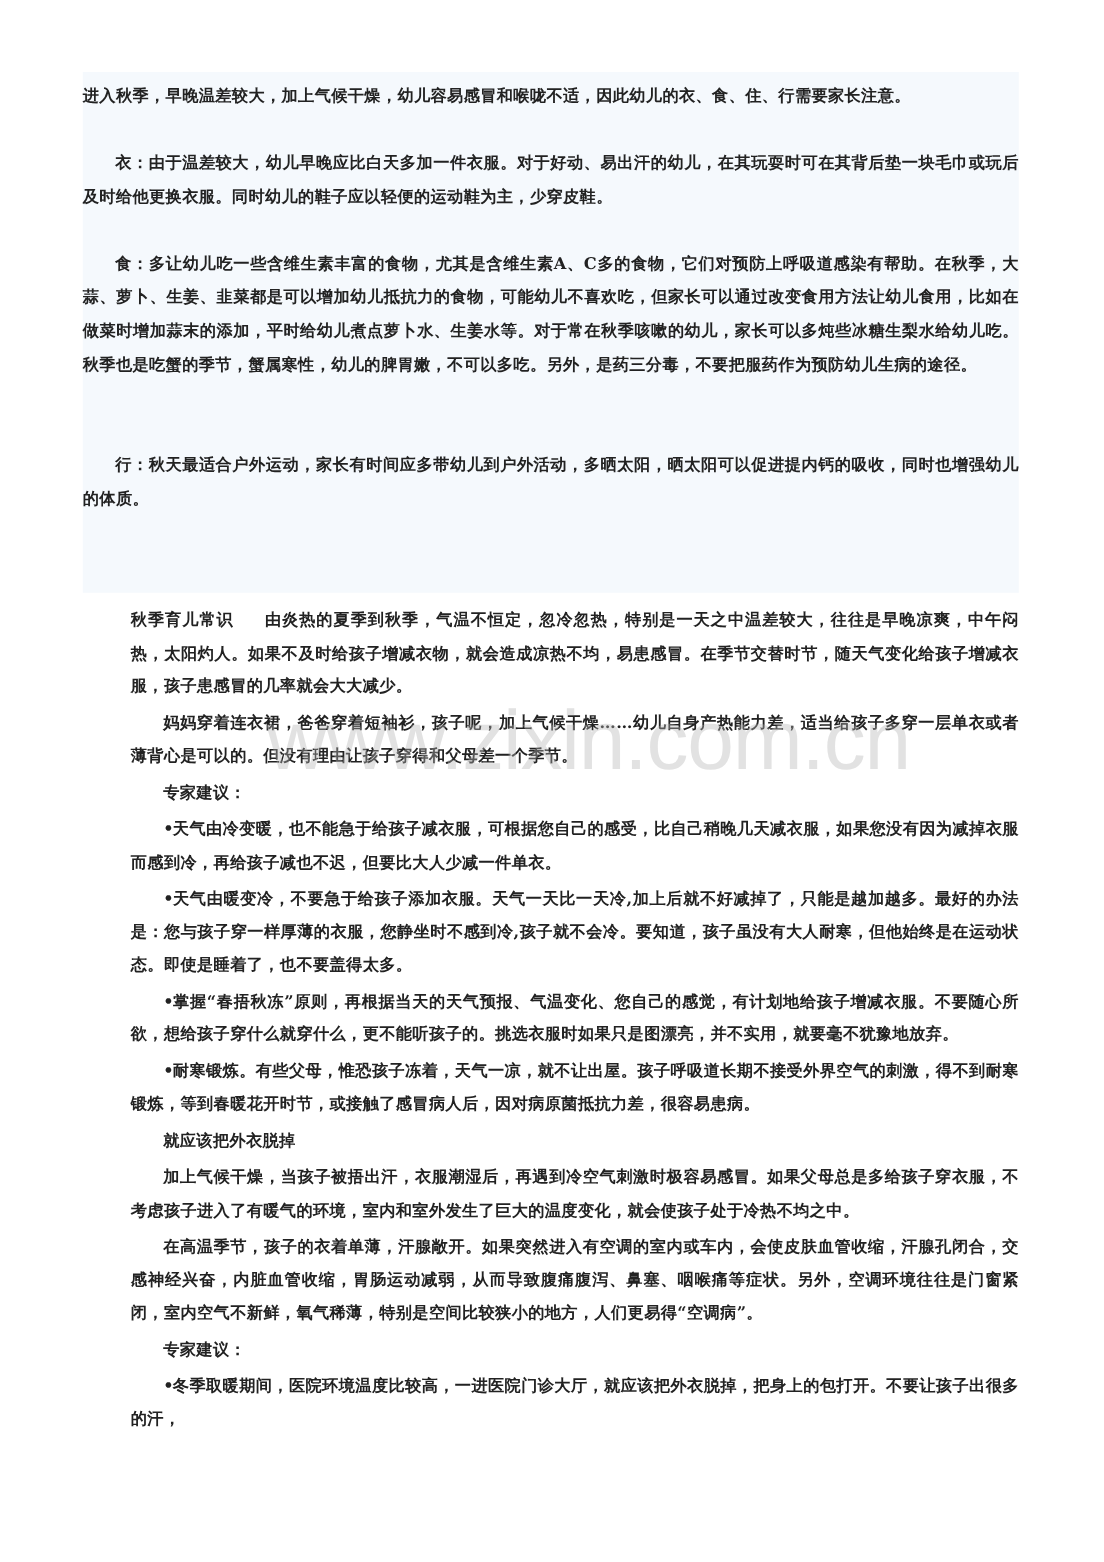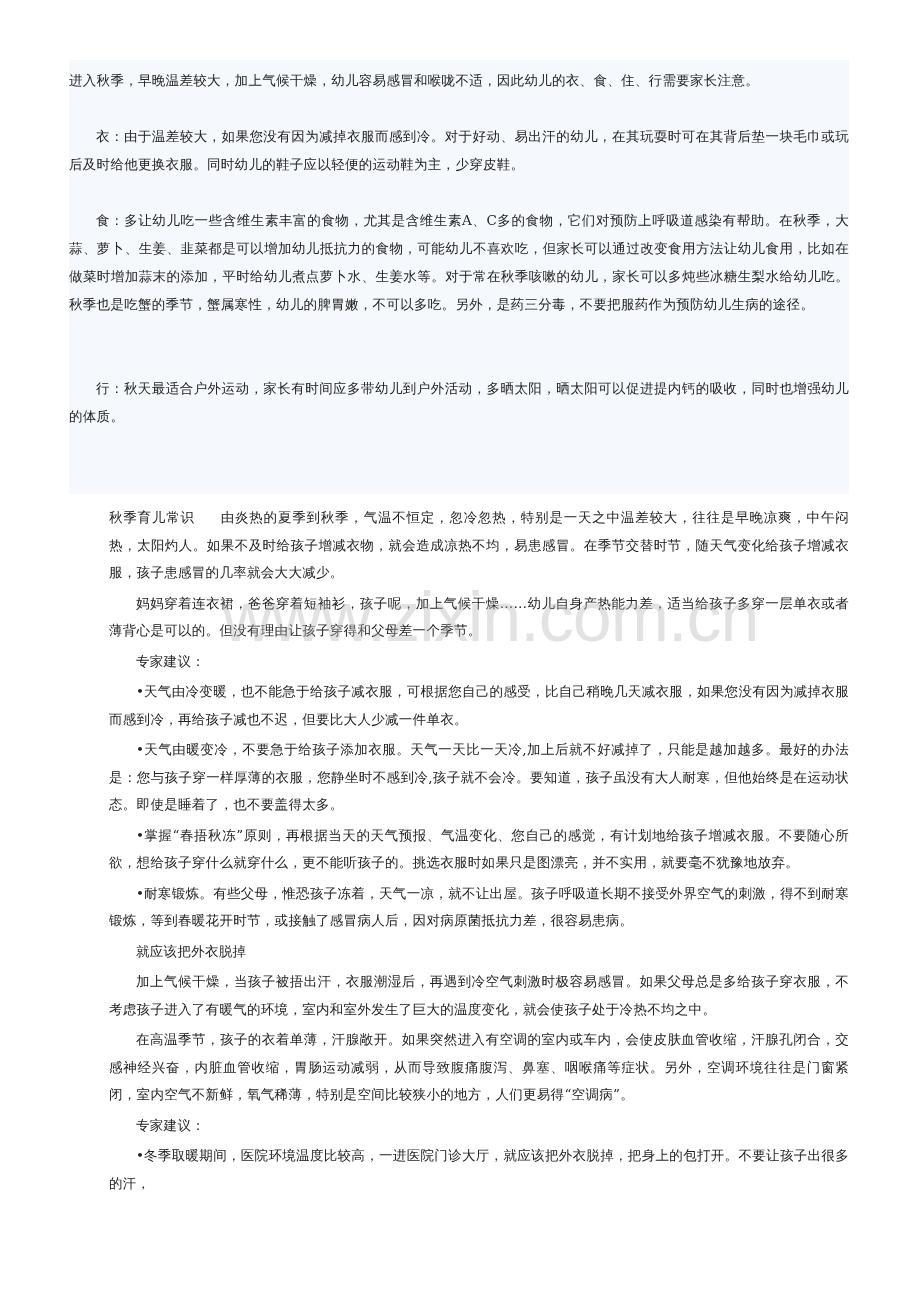--- a/index.html
+++ b/index.html
@@ -14,20 +14,21 @@
       overflow: hidden;
       font-family: "DejaVu Serif", "Liberation Serif", serif;
       color: #222222;
       font-size: 13.5px;
     }
     .page {
       position: absolute;
       left: 69px;
       top: 60px;
       width: 780px;
+      font-weight: bold;
     }
     .tinted-block {
       background: #f5f9fd;
       padding: 6px 0 8px 0;
       height: 434px;
       box-sizing: border-box;
     }
     .tinted-block p {
       margin: 0;
       line-height: 28px;
@@ -78,21 +79,21 @@
     }
   </style>
 </head>
 <body>
 
 <div class="page">
 
   <div class="tinted-block">
     <p>进入秋季，早晚温差较大，加上气候干燥，幼儿容易感冒和喉咙不适，因此幼儿的衣、食、住、行需要家长注意。</p>
     <div class="gap"></div>
-    <p class="indent">衣：由于温差较大，如果您没有因为减掉衣服而感到冷。对于好动、易出汗的幼儿，在其玩耍时可在其背后垫一块毛巾或玩后及时给他更换衣服。同时幼儿的鞋子应以轻便的运动鞋为主，少穿皮鞋。</p>
+    <p class="indent">衣：由于温差较大，幼儿早晚应比白天多加一件衣服。对于好动、易出汗的幼儿，在其玩耍时可在其背后垫一块毛巾或玩后及时给他更换衣服。同时幼儿的鞋子应以轻便的运动鞋为主，少穿皮鞋。</p>
     <div class="gap"></div>
     <p class="indent">食：多让幼儿吃一些含维生素丰富的食物，尤其是含维生素A、C多的食物，它们对预防上呼吸道感染有帮助。在秋季，大蒜、萝卜、生姜、韭菜都是可以增加幼儿抵抗力的食物，可能幼儿不喜欢吃，但家长可以通过改变食用方法让幼儿食用，比如在做菜时增加蒜末的添加，平时给幼儿煮点萝卜水、生姜水等。对于常在秋季咳嗽的幼儿，家长可以多炖些冰糖生梨水给幼儿吃。秋季也是吃蟹的季节，蟹属寒性，幼儿的脾胃嫩，不可以多吃。另外，是药三分毒，不要把服药作为预防幼儿生病的途径。</p>
     <div class="gap"></div>
     <div class="gap"></div>
     <p class="indent">行：秋天最适合户外运动，家长有时间应多带幼儿到户外活动，多晒太阳，晒太阳可以促进提内钙的吸收，同时也增强幼儿的体质。</p>
   </div>
 
   <div class="article">
     <p>
       <span class="lead-title">秋季育儿常识</span><span>由炎热的夏季到秋季，气温不恒定，忽冷忽热，特别是一天之中温差较大，往往是早晚凉爽，中午闷热，太阳灼人。如果不及时给孩子增减衣物，就会造成凉热不均，易患感冒。在季节交替时节，随天气变化给孩子增减衣服，孩子患感冒的几率就会大大减少。</span>

